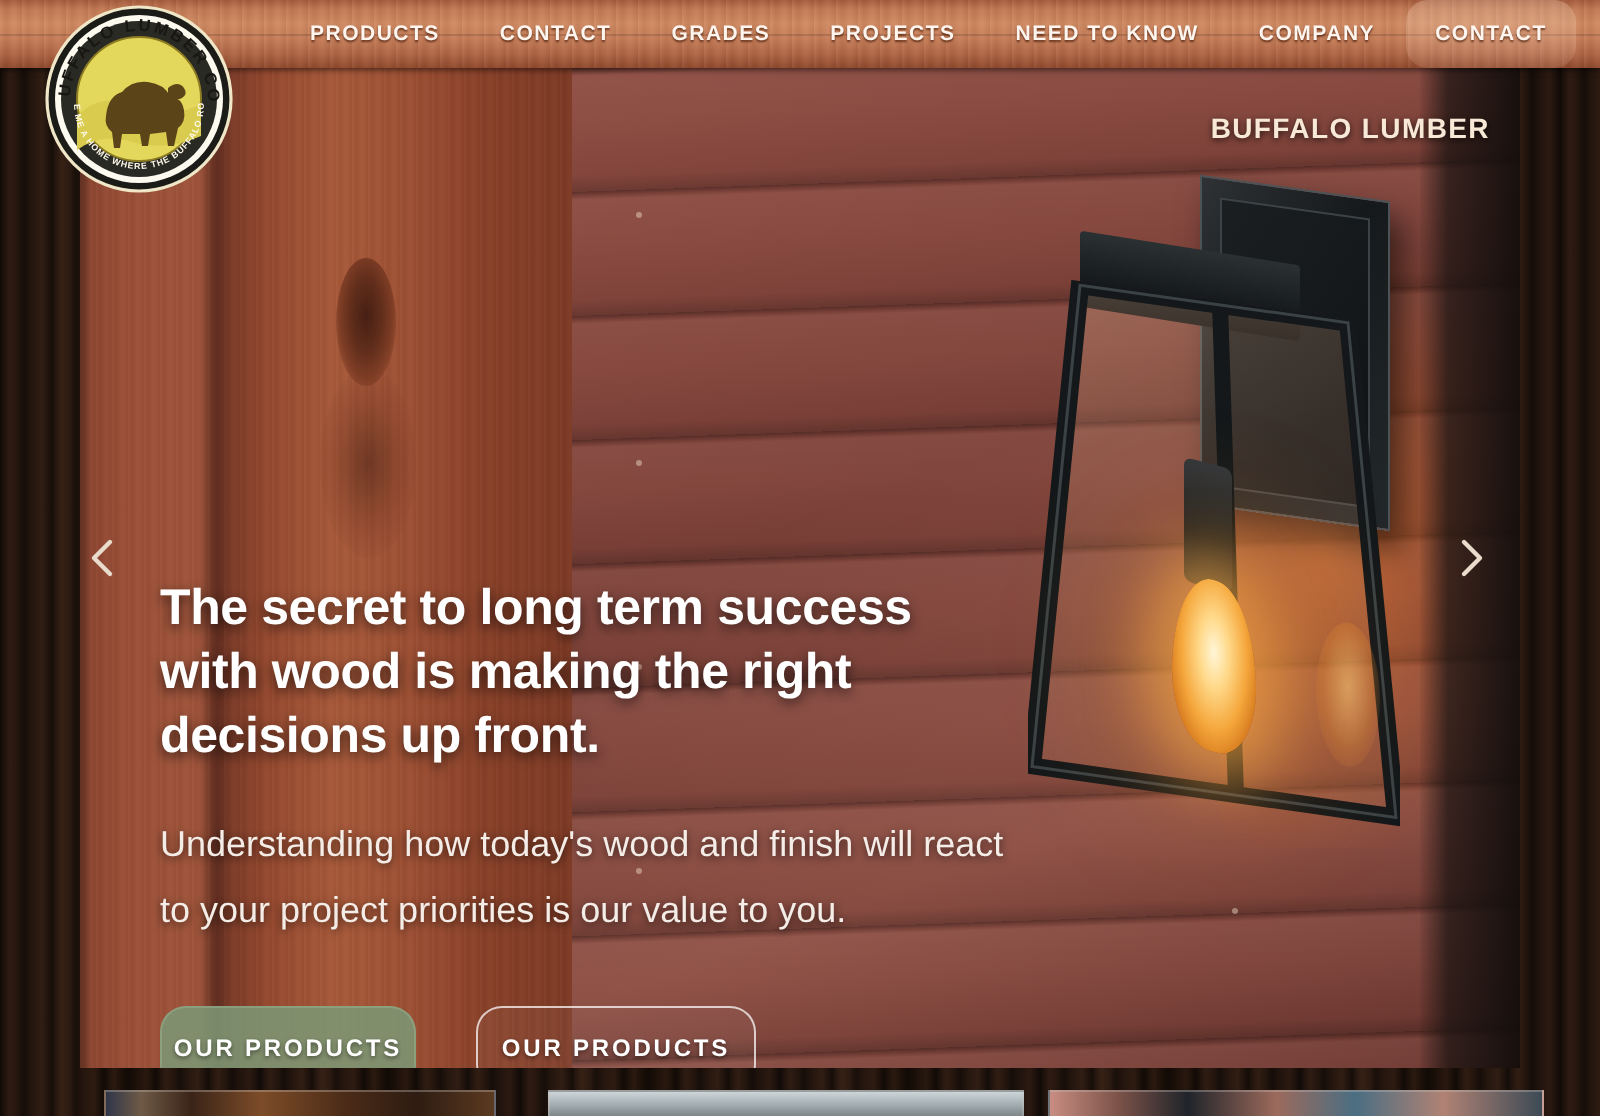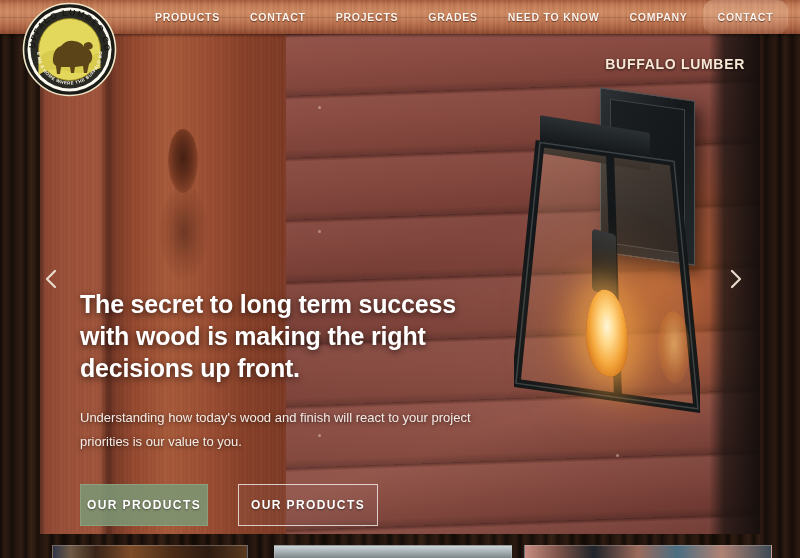--- a/index.html
+++ b/index.html
@@ -264,37 +264,38 @@
     color: #ffffff;
     font-size: 25px;
     line-height: 1.28;
     font-weight: bold;
     letter-spacing: -0.2px;
     text-shadow: 0 2px 6px rgba(0,0,0,0.62);
     margin-bottom: 22px;
   }
   .hero-sub {
     color: #f4ece6;
-    font-size: 13px;
+    font-size: 18px;
     line-height: 1.85;
     text-shadow: 0 1px 4px rgba(0,0,0,0.62);
     margin-bottom: 30px;
   }
   .btn-row { display: flex; gap: 30px; }
   .btn {
     display: flex;
     align-items: center;
     justify-content: center;
     height: 42px;
     font-size: 12px;
     font-weight: bold;
     letter-spacing: 1.4px;
     color: #ffffff;
     cursor: pointer;
     text-shadow: 0 1px 2px rgba(0,0,0,0.45);
+    border-radius: 13px;
   }
   .btn-primary {
     width: 128px;
     background: rgba(124,150,116,0.88);
     border: 1px solid rgba(150,175,140,0.55);
   }
   .btn-ghost {
     width: 140px;
     background: rgba(255,255,255,0.045);
     border: 1px solid rgba(255,255,255,0.72);
@@ -356,24 +357,24 @@
 
   <nav class="topnav">
     <ul class="navlist">
       <li class="navitem">
           <span>PRODUCTS</span>
         </li>
       <li class="navitem">
           <span>CONTACT</span>
         </li>
       <li class="navitem">
+          <span>GRADES</span>
+        </li>
+      <li class="navitem">
           <span>PROJECTS</span>
-        </li>
-      <li class="navitem">
-          <span>GRADES</span>
         </li>
       <li class="navitem">
           <span>NEED TO KNOW</span>
         </li>
       <li class="navitem">
           <span>COMPANY</span>
         </li>
       <li class="navitem active">
           <span>CONTACT</span>
         </li>

